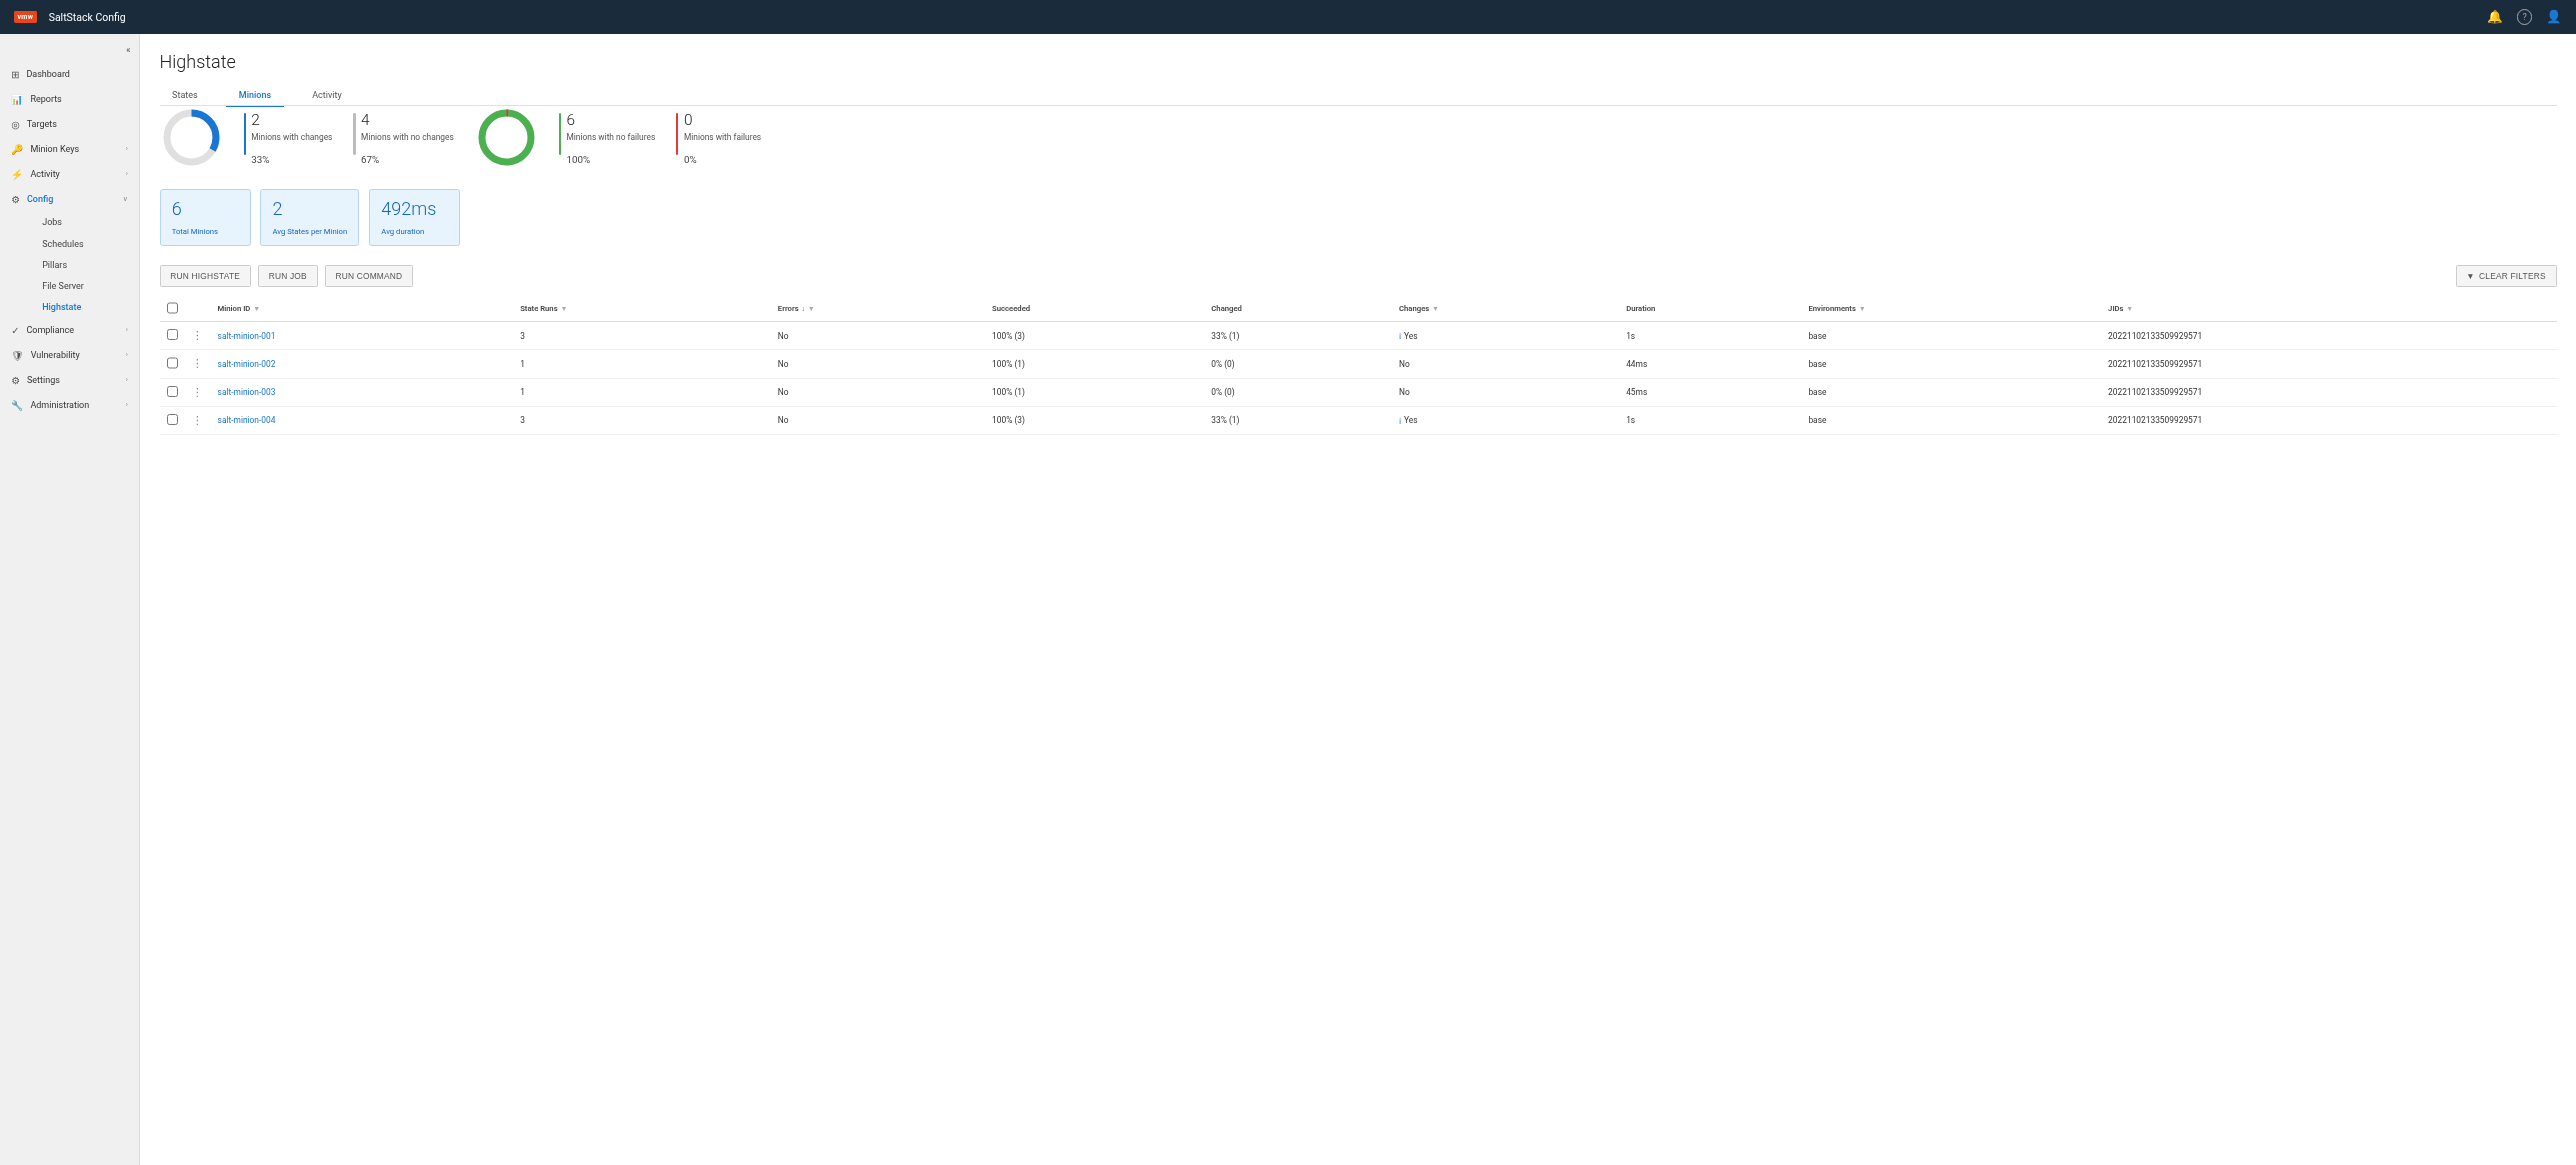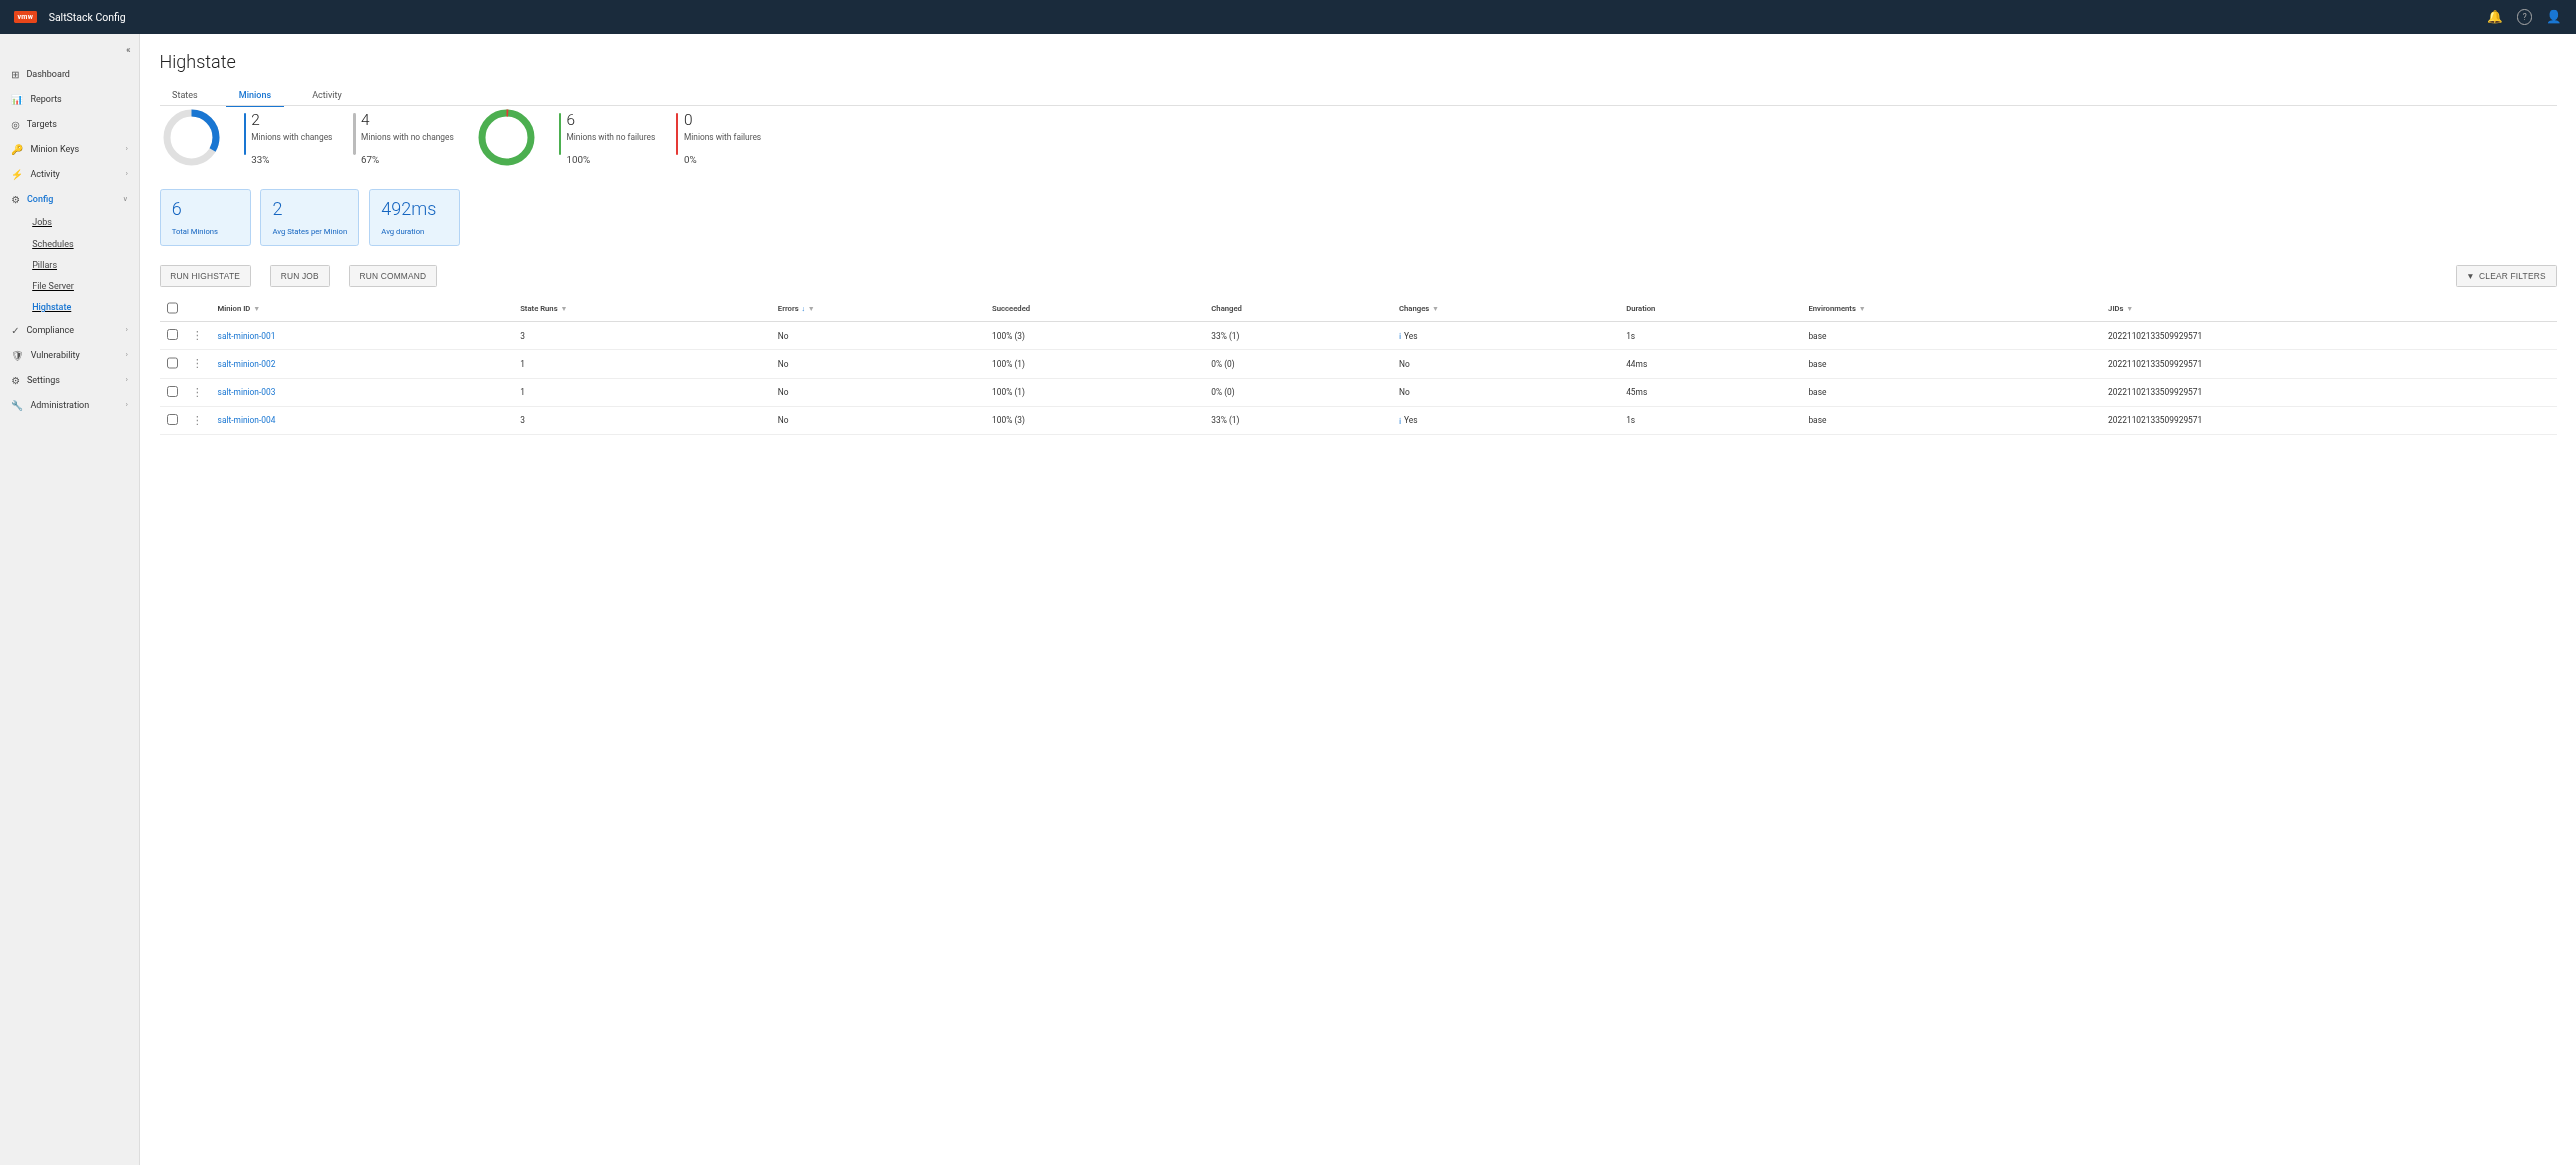--- a/index.html
+++ b/index.html
@@ -57,21 +57,21 @@
       padding: 7px 11.2px;
       cursor: pointer;
       font-size: 9px;
       color: #333;
       transition: background 0.15s;
     }
     .sidebar-item.active { color: #1976d2; font-weight: 500; }
     .sidebar-item-left { display: flex; align-items: center; gap: 7px; }
     .sidebar-icon { font-size: 9.8px; color: #555; }
     .sidebar-chevron { font-size: 7px; color: #888; }
-    .sidebar-sub { padding-left: 21px; text-decoration: underline; }
+    .sidebar-sub { padding-left: 31px; }
     .sidebar-sub-item {
       padding: 5.6px 11.2px;
       font-size: 9px;
       color: #444;
       cursor: pointer;
     }
     .sidebar-sub-item.active { color: #1976d2; font-weight: 500; }
 
     
     .main { flex: 1; overflow-y: auto; padding: 17px 19.5px; background: white; }
@@ -114,21 +114,21 @@
       background: #e8f4fd;
       border-radius: 2.8px;
       padding: 8.4px 11.2px;
       min-width: 91px;
     }
     .metric-card-num { font-size: 18px; font-weight: 300; color: #1565c0; }
     .metric-card-label { font-size: 7.7px; color: #1565c0; margin-top: 8px; }
 
     
     .action-bar { display: flex; justify-content: space-between; align-items: center; margin-bottom: 9.8px; }
-    .action-buttons { display: flex; gap: 19px; }
+    .action-buttons { display: flex; gap: 7px; }
     .action-btn {
       padding: 4.9px 9.8px;
       font-size: 8.4px;
       border: 0.7px solid #ccc;
       background: #f5f5f5;
       color: #555;
       cursor: pointer;
       border-radius: 1.4px;
       font-weight: 500;
       letter-spacing: 0.2px;

